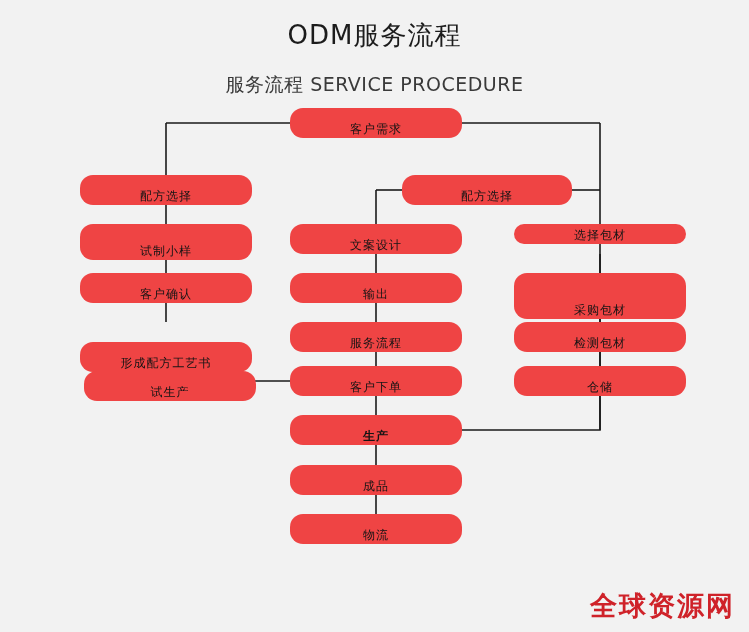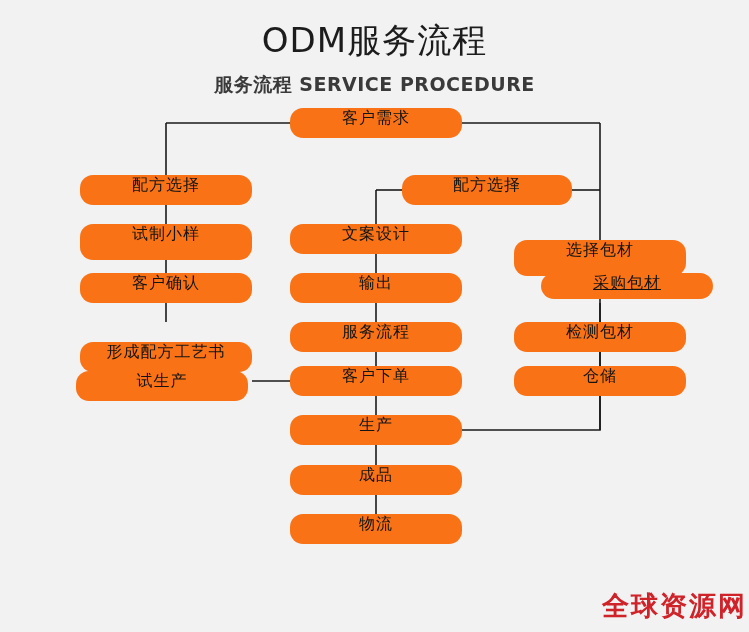--- a/index.html
+++ b/index.html
@@ -19,35 +19,35 @@
     height: 632px;
   }
 
   
   .title-main {
     position: absolute;
     left: 0;
     top: 18px;
     width: 749px;
     text-align: center;
-    font-size: 34px;
+    font-size: 26px;
     font-weight: 400;
     color: #1c1c1c;
     letter-spacing: 1px;
     white-space: nowrap;
   }
 
   .title-sub {
     position: absolute;
     left: 0;
     top: 72px;
     width: 749px;
     text-align: center;
     font-size: 19px;
-    font-weight: 700;
+    font-weight: 400;
     color: #3a3a3a;
     letter-spacing: 0.5px;
     white-space: nowrap;
   }
 
   
   #connectors {
     position: absolute;
     left: 0;
     top: 0;
@@ -56,36 +56,36 @@
   }
   #connectors line, #connectors polyline, #connectors path {
     stroke: #1a1a1a;
     stroke-width: 1.6;
     fill: none;
   }
 
   
   .node {
     position: absolute;
-    background: #f97316;
+    background: #ef4444;
     border-radius: 13px;
     display: flex;
-    align-items: flex-start;
+    align-items: flex-end;
     justify-content: center;
-    font-size: 16px;
+    font-size: 12px;
     color: #141414;
     letter-spacing: 1px;
     white-space: nowrap;
     z-index: 5;
   }
 
   
   .watermark {
     position: absolute;
-    right: 2px;
+    right: 14px;
     bottom: 8px;
     font-size: 27px;
     font-weight: 700;
     color: #cf2229;
     letter-spacing: 2px;
     white-space: nowrap;
     z-index: 9;
   }
 </style>
 </head>
@@ -131,51 +131,51 @@
       </div>
       <div class="node" style="left: 80px; top: 224px; width: 172px; height: 36px;">
         <span>试制小样</span>
       </div>
       <div class="node" style="left: 80px; top: 273px; width: 172px; height: 30px;">
         <span>客户确认</span>
       </div>
       <div class="node" style="left: 80px; top: 322px; width: 172px; height: 30px; margin-top: 20px;">
         <span>形成配方工艺书</span>
       </div>
-      <div class="node" style="left: 76px; top: 371px; width: 172px; height: 30px;">
+      <div class="node" style="left: 84px; top: 371px; width: 172px; height: 30px;">
         <span>试生产</span>
       </div>
       <div class="node" style="left: 402px; top: 175px; width: 170px; height: 30px;">
         <span>配方选择</span>
       </div>
       <div class="node" style="left: 290px; top: 224px; width: 172px; height: 30px;">
         <span>文案设计</span>
       </div>
       <div class="node" style="left: 290px; top: 273px; width: 172px; height: 30px;">
         <span>输出</span>
       </div>
       <div class="node" style="left: 290px; top: 322px; width: 172px; height: 30px;">
         <span>服务流程</span>
       </div>
       <div class="node" style="left: 290px; top: 366px; width: 172px; height: 30px;">
         <span>客户下单</span>
       </div>
-      <div class="node" style="left: 290px; top: 415px; width: 172px; height: 30px;">
+      <div class="node" style="left: 290px; top: 415px; width: 172px; height: 30px; font-weight: bold;">
         <span>生产</span>
       </div>
       <div class="node" style="left: 290px; top: 465px; width: 172px; height: 30px;">
         <span>成品</span>
       </div>
       <div class="node" style="left: 290px; top: 514px; width: 172px; height: 30px; font-family: Liberation Serif, serif;">
         <span>物流</span>
       </div>
-      <div class="node" style="left: 514px; top: 240px; width: 172px; height: 36px;">
+      <div class="node" style="left: 514px; top: 224px; width: 172px; height: 20px;">
         <span>选择包材</span>
       </div>
-      <div class="node" style="left: 541px; top: 273px; width: 172px; height: 26px; text-decoration: underline;">
+      <div class="node" style="left: 514px; top: 273px; width: 172px; height: 46px;">
         <span>采购包材</span>
       </div>
       <div class="node" style="left: 514px; top: 322px; width: 172px; height: 30px;">
         <span>检测包材</span>
       </div>
       <div class="node" style="left: 514px; top: 366px; width: 172px; height: 30px;">
         <span>仓储</span>
       </div>
     </div>
 

